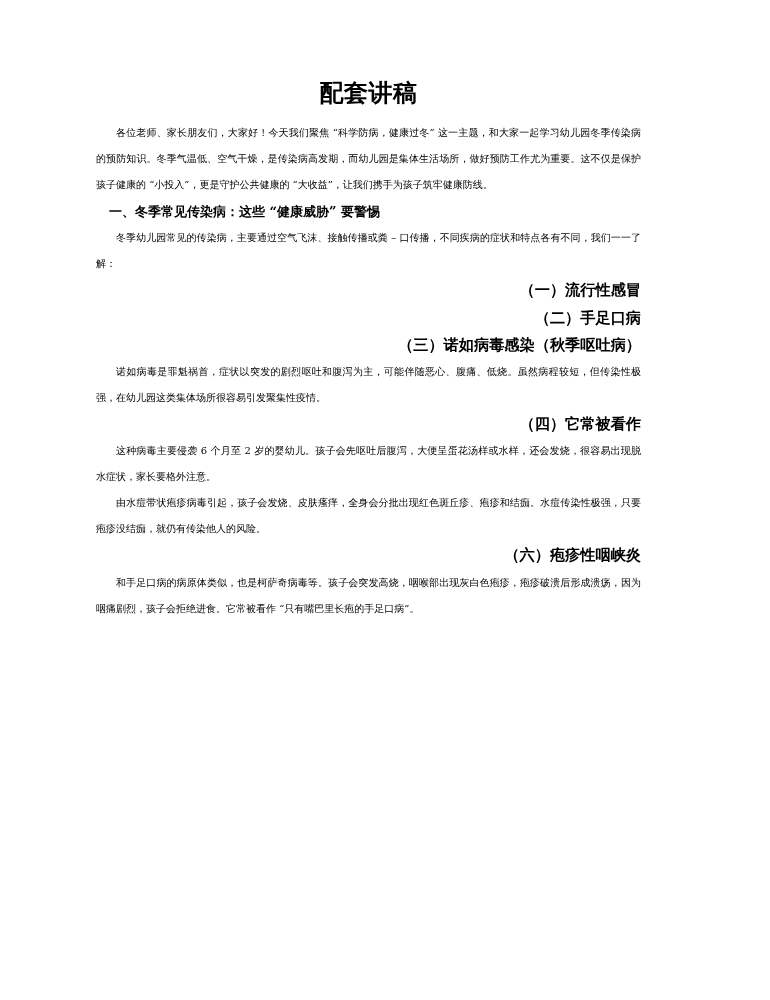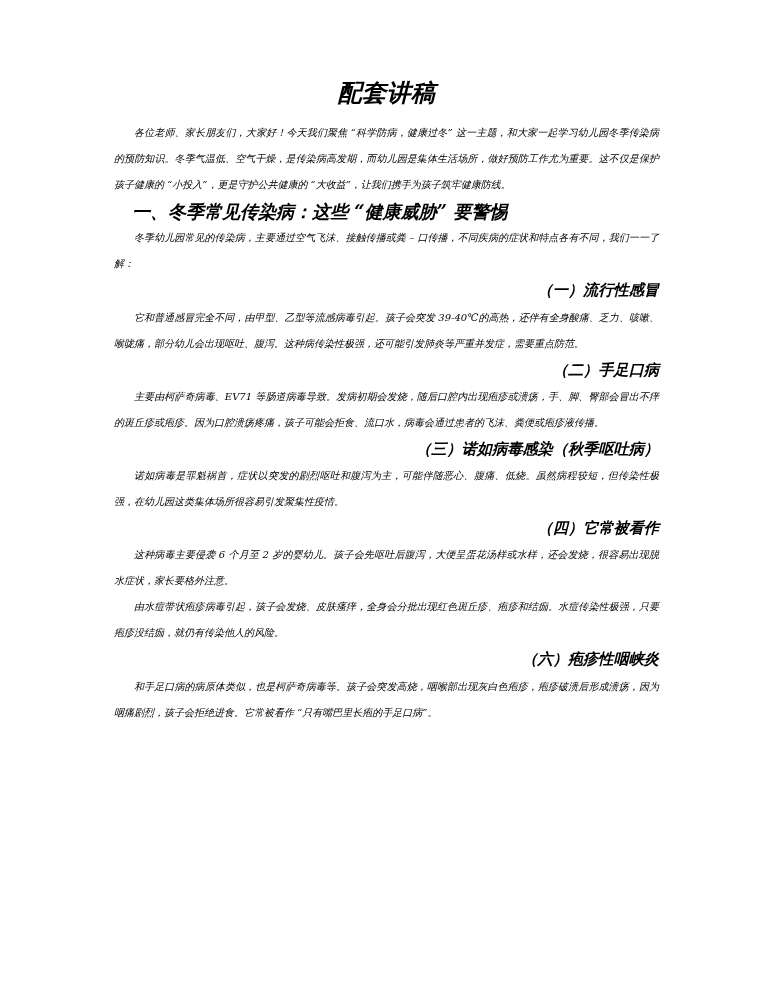--- a/index.html
+++ b/index.html
@@ -16,24 +16,23 @@
   }
   .page {
     position: relative;
     width: 770px;
     height: 1000px;
     box-sizing: border-box;
     padding: 0;
   }
   .doc-body {
     position: absolute;
-    left: 114px;
+    left: 96px;
     top: 78px;
     width: 545px;
-    font-style: italic;
   }
   .doc-title {
     font-size: 24px;
     font-weight: bold;
     text-align: center;
     line-height: 30px;
     margin: 0 0 12px 0;
     letter-spacing: 0.5px;
     font-family: "DejaVu Serif", "Liberation Serif", serif;
   }
@@ -41,21 +40,21 @@
     font-size: 10px;
     line-height: 26px;
     margin: 0;
     text-align: justify;
     text-justify: inter-ideograph;
     text-indent: 2em;
     word-break: break-all;
     font-family: "DejaVu Serif", "Liberation Serif", serif;
   }
   .heading1 {
-    font-size: 18px;
+    font-size: 13px;
     line-height: 27.3px;
     margin: 0;
     font-weight: bold;
     text-indent: 1em;
     text-align: left;
     font-family: "DejaVu Serif", "Liberation Serif", serif;
   }
   .heading2 {
     font-size: 15.2px;
     line-height: 27.3px;
@@ -70,23 +69,21 @@
 <body>
 
 <div class="page">
   <div class="doc-body">
     <h1 class="doc-title">配套讲稿</h1>
     <div id="blocks-container">
         <p class="para">各位老师、家长朋友们，大家好！今天我们聚焦 “科学防病，健康过冬” 这一主题，和大家一起学习幼儿园冬季传染病的预防知识。冬季气温低、空气干燥，是传染病高发期，而幼儿园是集体生活场所，做好预防工作尤为重要。这不仅是保护孩子健康的 “小投入”，更是守护公共健康的 “大收益”，让我们携手为孩子筑牢健康防线。</p>
         <p class="heading1">一、冬季常见传染病：这些 “健康威胁” 要警惕</p>
         <p class="para">冬季幼儿园常见的传染病，主要通过空气飞沫、接触传播或粪 – 口传播，不同疾病的症状和特点各有不同，我们一一了解：</p>
         <p class="heading2">（一）流行性感冒</p>
-        <p class="para">它和普通感冒完全不同，由甲型、乙型等流感病毒引起。孩子会突发 39-40℃的高热，还伴有全身酸痛、乏力、咳嗽、喉咙痛，部分幼儿会出现呕吐、腹泻。这种病传染性极强，还可能引发肺炎等严重并发症，需要重点防范。</p>
         <p class="heading2">（二）手足口病</p>
-        <p class="para">主要由柯萨奇病毒、EV71 等肠道病毒导致。发病初期会发烧，随后口腔内出现疱疹或溃疡，手、脚、臀部会冒出不痒的斑丘疹或疱疹。因为口腔溃疡疼痛，孩子可能会拒食、流口水，病毒会通过患者的飞沫、粪便或疱疹液传播。</p>
         <p class="heading2">（三）诺如病毒感染（秋季呕吐病）</p>
         <p class="para">诺如病毒是罪魁祸首，症状以突发的剧烈呕吐和腹泻为主，可能伴随恶心、腹痛、低烧。虽然病程较短，但传染性极强，在幼儿园这类集体场所很容易引发聚集性疫情。</p>
         <p class="heading2">（四）它常被看作</p>
         <p class="para">这种病毒主要侵袭 6 个月至 2 岁的婴幼儿。孩子会先呕吐后腹泻，大便呈蛋花汤样或水样，还会发烧，很容易出现脱水症状，家长要格外注意。</p>
         <p class="para">由水痘带状疱疹病毒引起，孩子会发烧、皮肤瘙痒，全身会分批出现红色斑丘疹、疱疹和结痂。水痘传染性极强，只要疱疹没结痂，就仍有传染他人的风险。</p>
         <p class="heading2">（六）疱疹性咽峡炎</p>
         <p class="para">和手足口病的病原体类似，也是柯萨奇病毒等。孩子会突发高烧，咽喉部出现灰白色疱疹，疱疹破溃后形成溃疡，因为咽痛剧烈，孩子会拒绝进食。它常被看作 “只有嘴巴里长疱的手足口病”。</p>
       </div>
   </div>
 </div>

